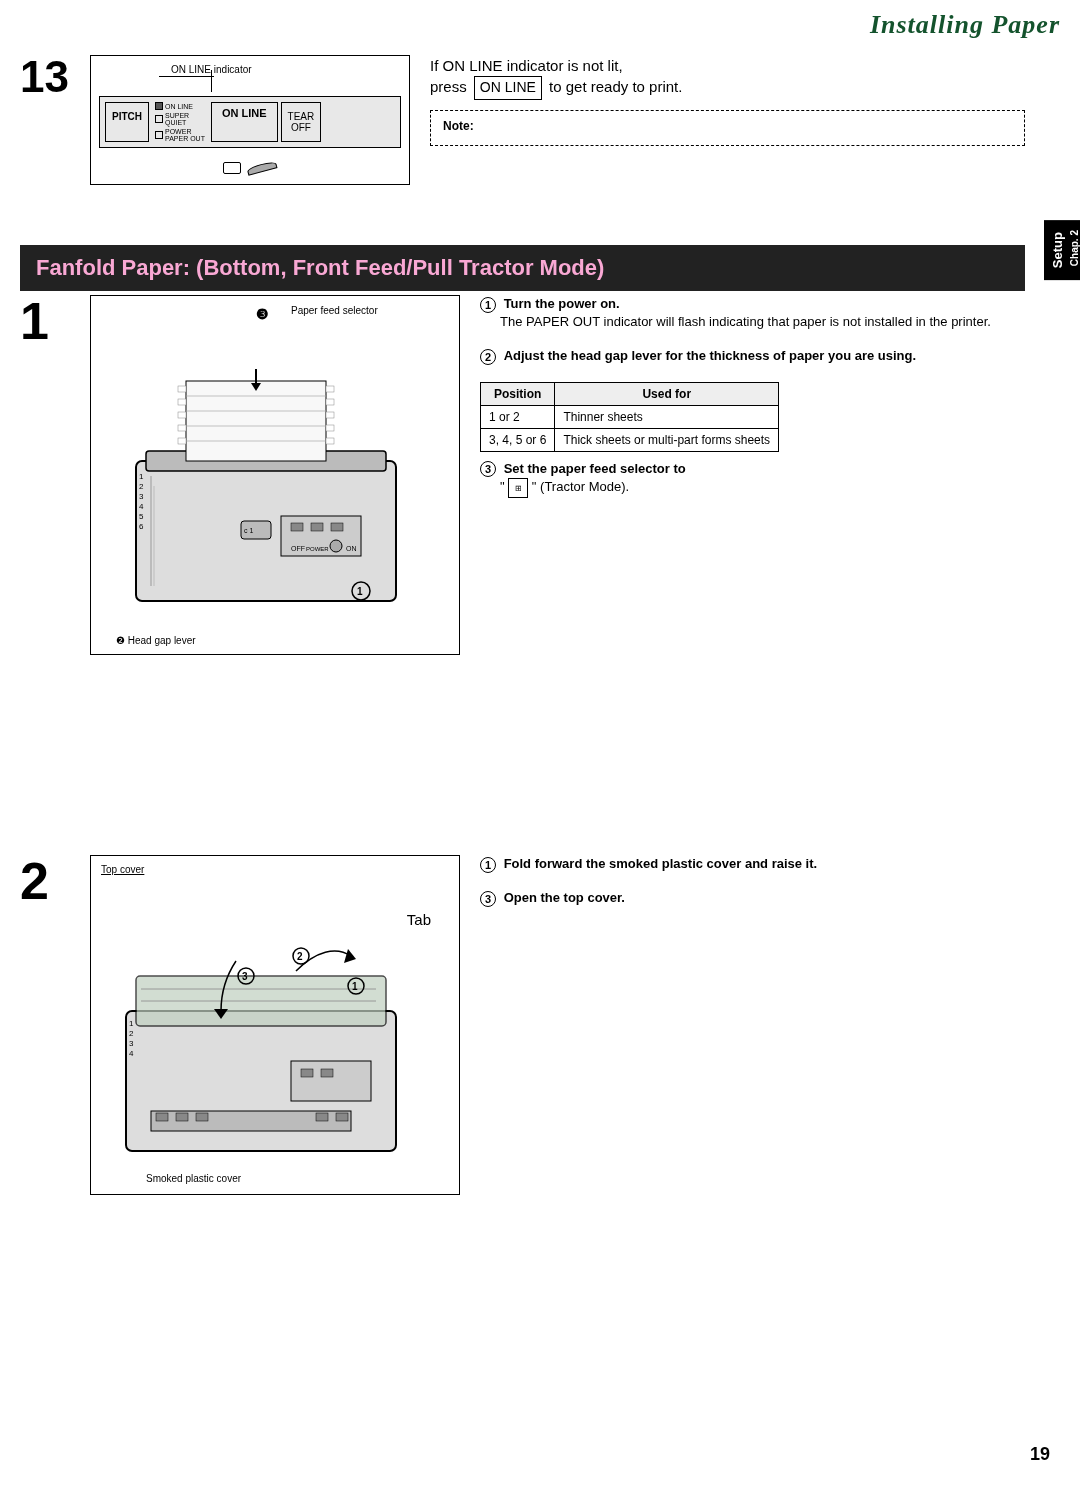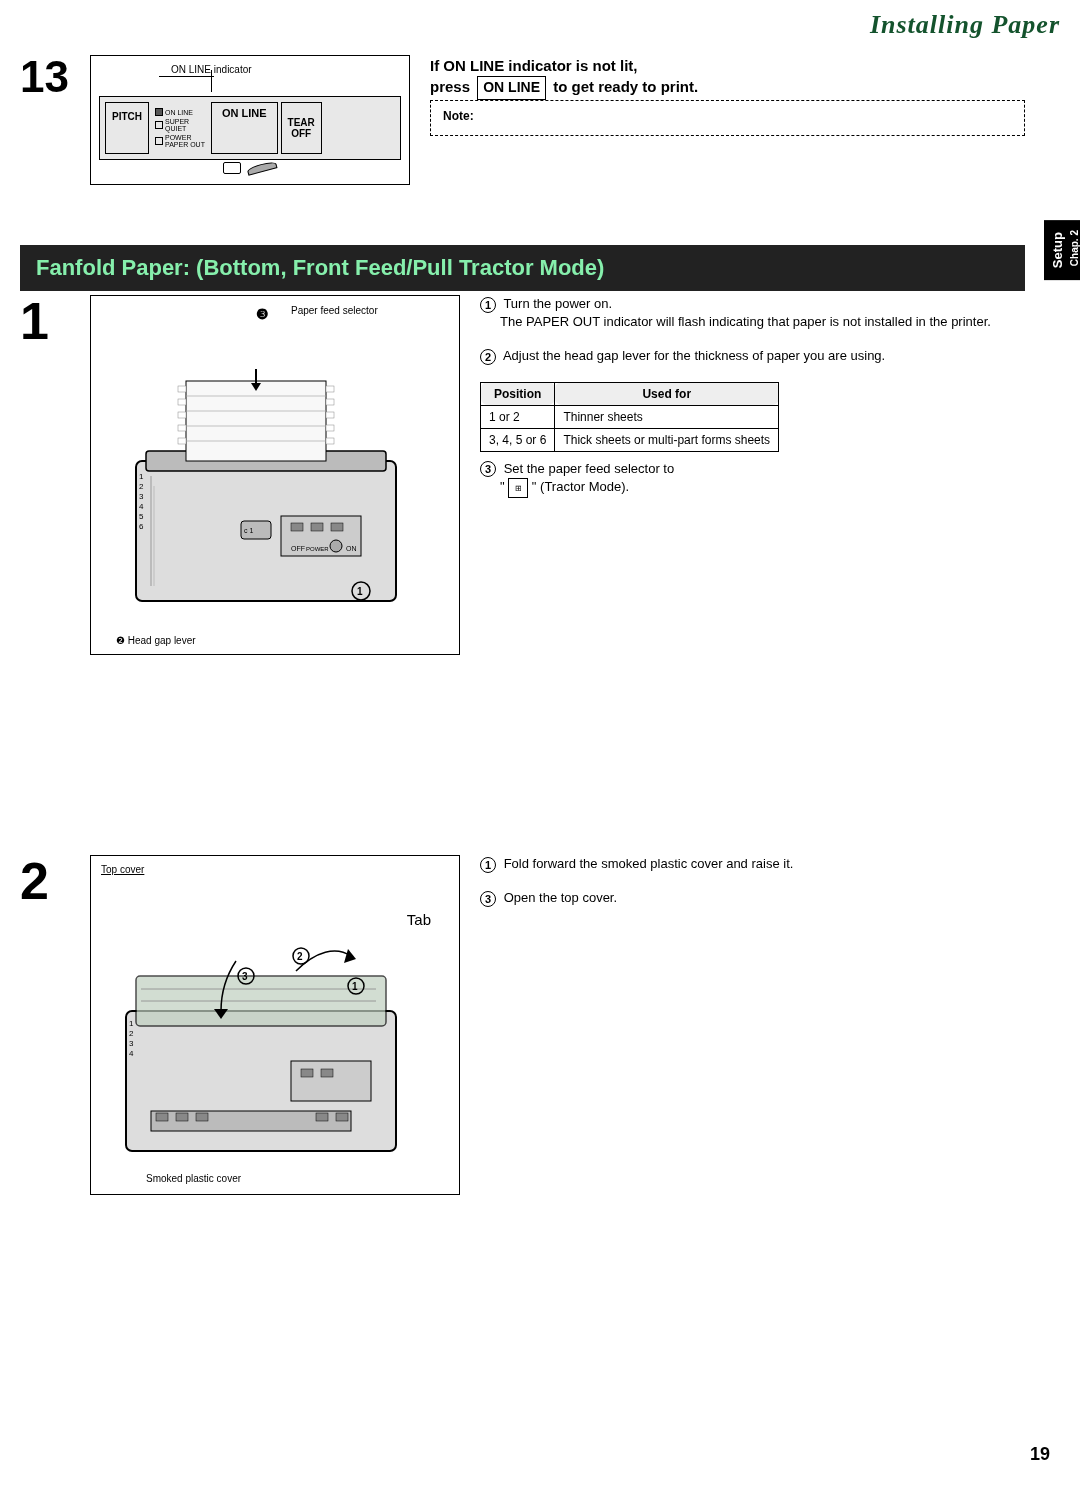--- a/index.html
+++ b/index.html
@@ -92,38 +92,39 @@
       border: 1.5px solid #000;
       padding: 4px 10px;
       font-size: 11px;
       font-weight: bold;
       text-align: center;
       min-width: 60px;
     }
 
     .panel-tear-btn {
       border: 1.5px solid #000;
-      padding: 14px 6px;
+      padding: 2px 6px;
       font-size: 10px;
-      font-weight: bold;
+      font-weight: normal;
       text-align: center;
       display: flex;
       flex-direction: column;
       align-items: center;
       justify-content: center;
     }
 
     .instruction-box-13 {
       flex: 1;
     }
 
     .instruction-main {
       font-size: 15px;
-      font-weight: bold;
+      font-weight: normal;
       line-height: 1.4;
+      margin-bottom: 10px;
     }
 
     .instruction-main .online-box {
       display: inline-block;
       border: 1.5px solid #000;
       padding: 1px 5px;
       font-size: 14px;
       margin: 0 3px;
     }
 
@@ -138,21 +139,21 @@
       margin-bottom: 4px;
     }
 
     
     .section-header-bar {
       position: absolute;
       top: 245px;
       left: 20px;
       right: 55px;
       background: #222;
-      color: #86efac;
+      color: #f9a8d4;
       font-size: 22px;
       font-weight: bold;
       padding: 10px 16px;
     }
 
     
     .section-1 {
       position: absolute;
       top: 295px;
       left: 20px;
@@ -196,41 +197,40 @@
       border-radius: 50%;
       text-align: center;
       line-height: 14px;
       font-size: 11px;
       font-weight: bold;
       margin-right: 4px;
       vertical-align: middle;
     }
 
     .instruction-item strong {
-      font-weight: normal;
+      font-weight: bold;
     }
 
     
     .position-table {
       border-collapse: collapse;
       font-size: 12px;
       margin-top: 8px;
       margin-bottom: 8px;
     }
 
     .position-table th, .position-table td {
       border: 1.5px solid #000;
       padding: 4px 8px;
       vertical-align: top;
     }
 
     .position-table th {
       background: #eee;
       font-weight: bold;
-      border-radius: 7px;
     }
 
     
     .tractor-icon {
       display: inline-block;
       border: 1px solid #000;
       width: 20px;
       height: 20px;
       font-size: 8px;
       text-align: center;

